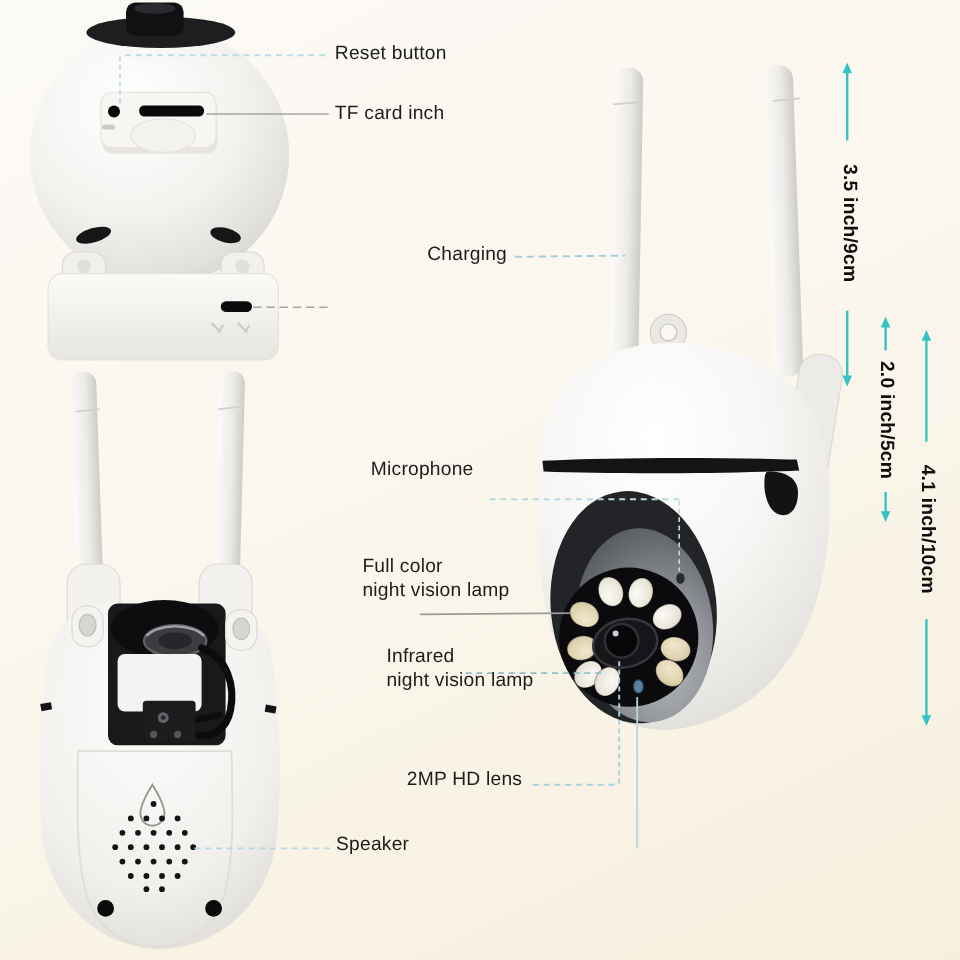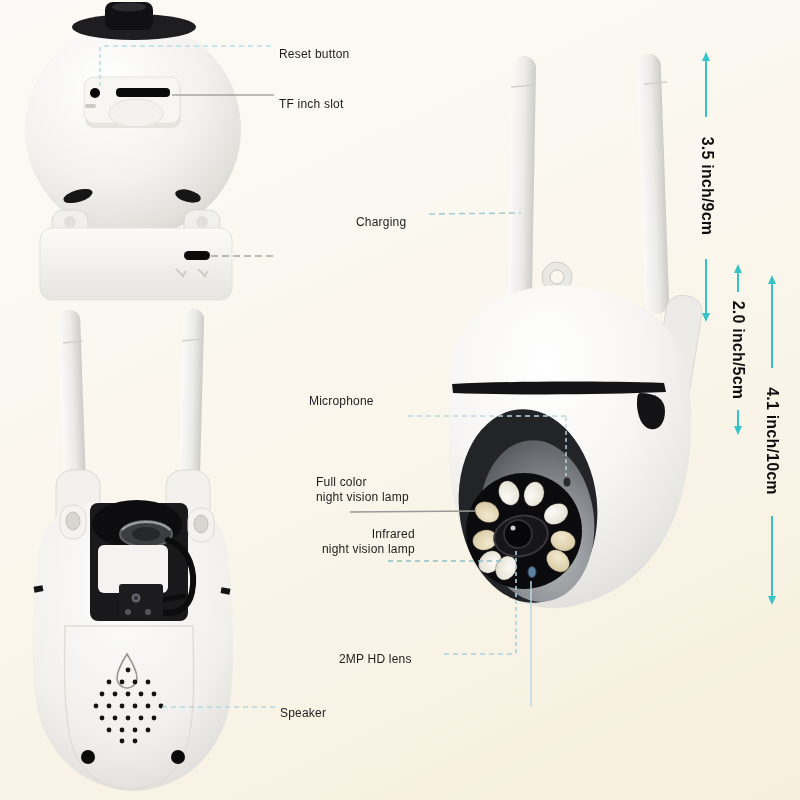--- a/index.html
+++ b/index.html
@@ -3,22 +3,22 @@
 <meta charset="utf-8">
 <style>
   html,body{margin:0;padding:0;}
   .stage{
     position:relative;width:800px;height:800px;overflow:hidden;
     background:linear-gradient(155deg,#fcfaf6 0%,#fbf7ee 45%,#f6efdd 100%);
     font-family:"Liberation Sans","DejaVu Sans",sans-serif;
   }
   .stage svg{position:absolute;left:0;top:0;}
   .callout{
-    position:absolute;color:#1c1c1c;font-size:12px;line-height:1.28;
-    white-space:nowrap;letter-spacing:.2px;margin-top:12px;
+    position:absolute;color:#1c1c1c;font-size:16px;line-height:1.28;
+    white-space:nowrap;letter-spacing:.2px;
   }
   .dim-label{
     position:absolute;color:#0d0d0d;font-size:16px;font-weight:bold;
     text-align:center;transform:rotate(90deg);white-space:nowrap;letter-spacing:.2px;
   }
 </style>
 </head>
 <body>
 
 <div class="stage">
@@ -220,30 +220,30 @@
     <polygon points="734,426 738,435 742,426" stroke="none"></polygon>
 
     <polygon points="768,284 772,275 776,284" stroke="none"></polygon>
     <line x1="772" y1="282" x2="772" y2="368" stroke-width="2"></line>
     <line x1="772" y1="516" x2="772" y2="599" stroke-width="2"></line>
     <polygon points="768,596 772,605 776,596" stroke="none"></polygon>
   </g>
 </svg>
 
 <div class="callout" style="left:279px;top:35px;">Reset button</div>
-<div class="callout" style="left:279px;top:85px;">TF inch slot</div>
+<div class="callout" style="left:279px;top:85px;">TF card inch</div>
 <div class="callout" style="left:356px;top:203px;">Charging</div>
 <div class="callout" style="left:309px;top:382px;">Microphone</div>
 
-<div class="callout" style="left:316px;top:463px;">
+<div class="callout" style="left:302px;top:463px;">
   <div>Full color</div>
   <div>night vision lamp</div>
 </div>
 
-<div class="callout" style="left:322px;top:515px;text-align:right;">
+<div class="callout" style="left:322px;top:538px;">
   <div>Infrared</div>
   <div>night vision lamp</div>
 </div>
 
 <div class="callout" style="left:339px;top:640px;text-align:right;">2MP HD lens</div>
 
 
 <div class="callout" style="left:280px;top:694px;text-align:right;">Speaker</div>
 
 <div class="dim-label" style="left:647px;top:177px;width:120px;">3.5 inch/9cm</div>

